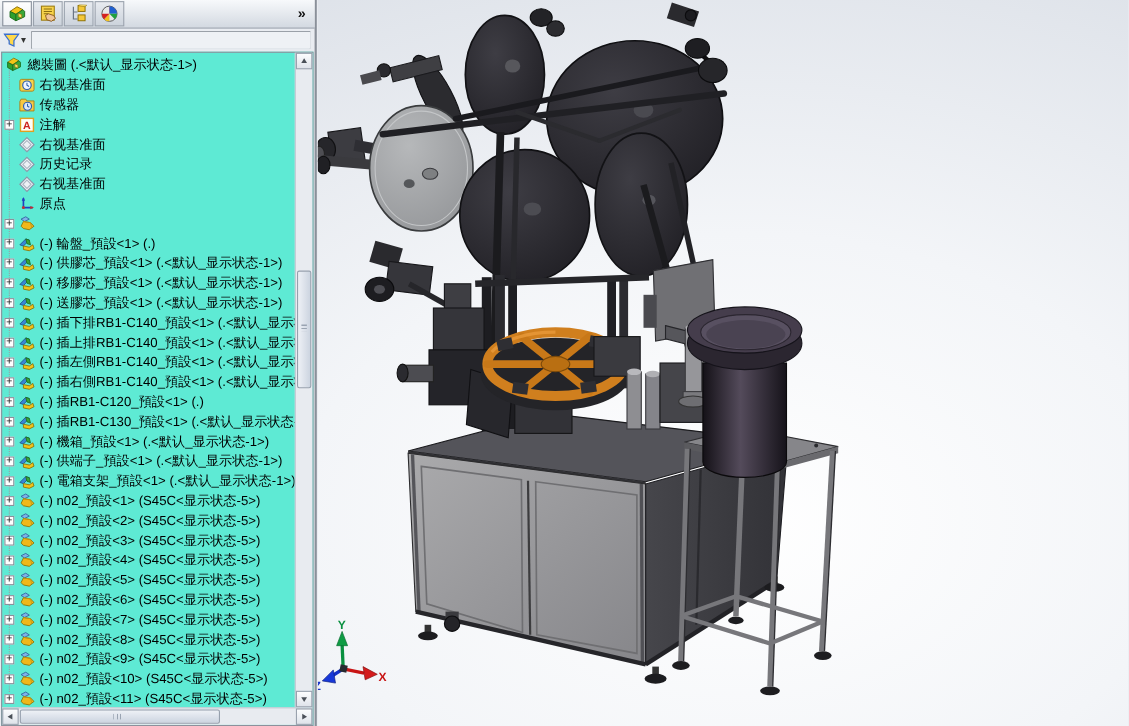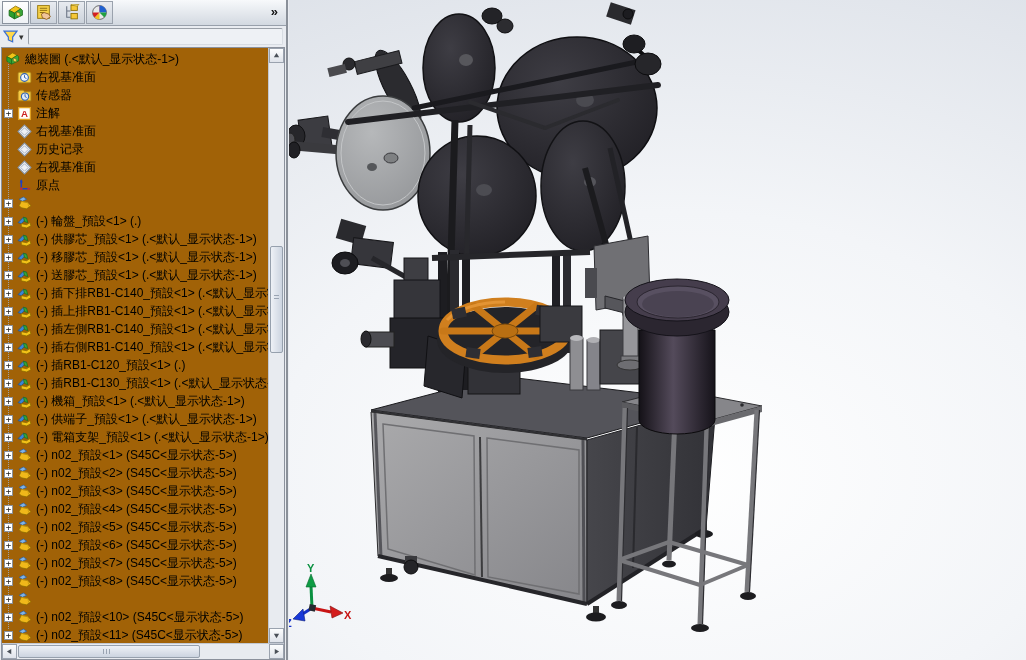--- a/index.html
+++ b/index.html
@@ -11,21 +11,21 @@
   .tabs{height:26px;display:flex;align-items:stretch;background:linear-gradient(#f7f9fb,#d3d9e1);border-bottom:1px solid #98a0ab;padding:1px 2px;box-sizing:border-box;}
   .tab{width:27px;display:flex;align-items:center;justify-content:center;border:1px solid #9aa2ad;background:linear-gradient(#e8ebf0,#ccd3dc);margin-right:1px;padding:0;cursor:pointer;}
   .tab.active{background:linear-gradient(#fefefe,#eef1f5);border-color:#8a929d;}
   .tab svg{width:17px;height:17px;}
   .overflow{margin-left:auto;border:none;background:transparent;font-size:13px;font-weight:bold;color:#111;cursor:pointer;padding:0 6px 2px 0;}
   .filterbar{height:21px;display:flex;align-items:center;padding:2px 3px;box-sizing:border-box;}
   .filterbar .funnel{width:15px;height:15px;flex:0 0 auto;}
   .filterbar .caret{font-size:9px;color:#333;margin:0 4px 0 1px;}
   .filter-field{flex:1;height:15px;background:#eef1f5;border:1px solid #9aa0a8;border-bottom-color:#d7dce2;border-right-color:#d7dce2;border-radius:2px;}
 
-  .tree-box{position:absolute;left:1px;right:1px;top:47px;bottom:0;background:#a16207;border:1px solid #8b919c;box-sizing:border-box;}
+  .tree-box{position:absolute;left:1px;right:1px;top:47px;bottom:0;background:#5eead4;border:1px solid #8b919c;box-sizing:border-box;}
   .tree{position:absolute;left:0;top:0;right:16px;bottom:16px;overflow:hidden;padding-top:2px;}
   .tree::before{content:"";position:absolute;left:6px;top:12px;bottom:14px;border-left:1px dotted #9aa0a8;}
   .trow{height:18px;display:flex;align-items:center;white-space:nowrap;position:relative;}
   .exp{width:9px;height:9px;flex:0 0 auto;margin:0 4px 0 2px;background:#fff;border:1px solid #8a919c;box-sizing:border-box;font-size:9px;line-height:6px;text-align:center;color:#222;font-family:"DejaVu Sans Mono",monospace;z-index:1;}
   .exp.empty{background:transparent;border:none;}
   .ticon{width:15px;height:15px;flex:0 0 auto;margin-right:4px;}
   .ticon svg{width:15px;height:15px;display:block;}
   .trow.root{padding-left:3px;}
   .trow.root .ticon{width:16px;height:16px;}
   .tlabel{font-size:12px;color:#000;}
@@ -427,20 +427,21 @@
           </div>
           <div class="trow">
             <span class="exp">+</span>
             <span class="ticon">
               <svg viewBox="0 0 14 14">
                 <path d="M2 3l4-2 3 2-4 2z" fill="#7fb3e8" stroke="#2d5f9a" stroke-width=".7"></path>
                 <path d="M2 9l2-4 6 1 3 3-4 3-5-1z" fill="#f0b81a" stroke="#8a6d00" stroke-width=".7"></path>
                 <path d="M4 5l6 1 1 4" fill="none" stroke="#c89510" stroke-width=".7"></path>
               </svg>
             </span>
+            <span class="tlabel">(-) n02_預設&lt;9&gt; (S45C&lt;显示状态-5&gt;)</span>
           </div>
           <div class="trow">
             <span class="exp">+</span>
             <span class="ticon">
               <svg viewBox="0 0 14 14">
                 <path d="M2 3l4-2 3 2-4 2z" fill="#7fb3e8" stroke="#2d5f9a" stroke-width=".7"></path>
                 <path d="M2 9l2-4 6 1 3 3-4 3-5-1z" fill="#f0b81a" stroke="#8a6d00" stroke-width=".7"></path>
                 <path d="M4 5l6 1 1 4" fill="none" stroke="#c89510" stroke-width=".7"></path>
               </svg>
             </span>

